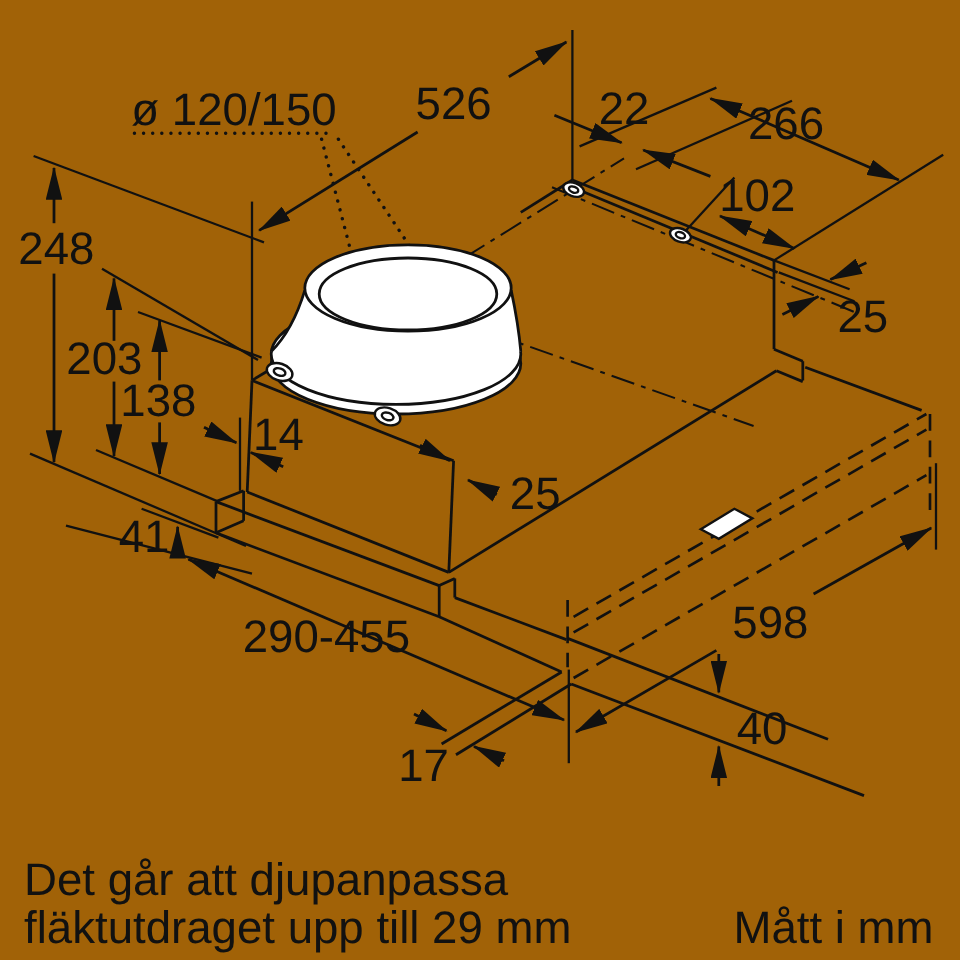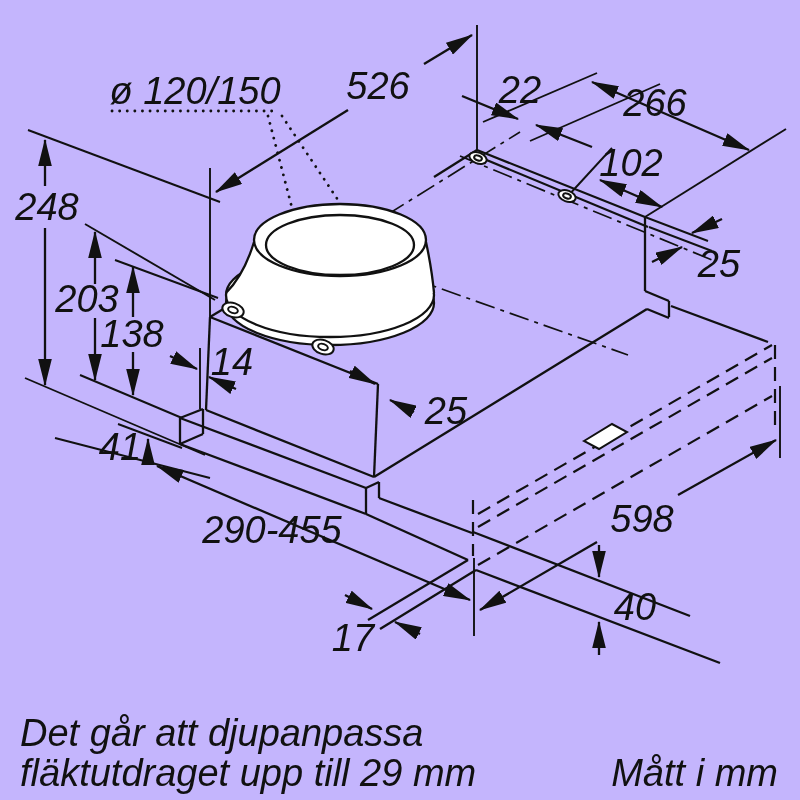--- a/index.html
+++ b/index.html
@@ -1,20 +1,20 @@
 <!DOCTYPE html>
 <html><head>
 <meta charset="utf-8">
 <style>
   html,body{margin:0;padding:0;}
   body{
     width:800px;height:800px;background:#ffffff;
     font-family:"Liberation Sans", sans-serif;
   }
-  .stage{position:relative;width:800px;height:800px;background:#c4b5fd;overflow:hidden;font-style:italic;}
+  .stage{position:relative;width:800px;height:800px;background:#a16207;overflow:hidden;}
   svg{display:block;}
   svg text{
     font-family:"Liberation Sans", sans-serif;
     fill:#111111;
   }
   .dim{font-size:38px;}
   .note{font-size:38px;}
   .ln  {stroke:#111111;stroke-width:2.3;fill:none;stroke-linecap:butt;}
   .ext {stroke:#111111;stroke-width:1.9;fill:none;}
   .dash{stroke:#111111;stroke-width:2.2;fill:none;stroke-dasharray:14 8;}

